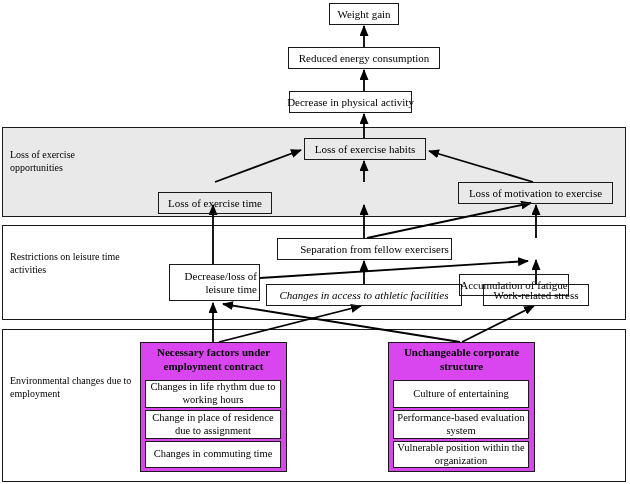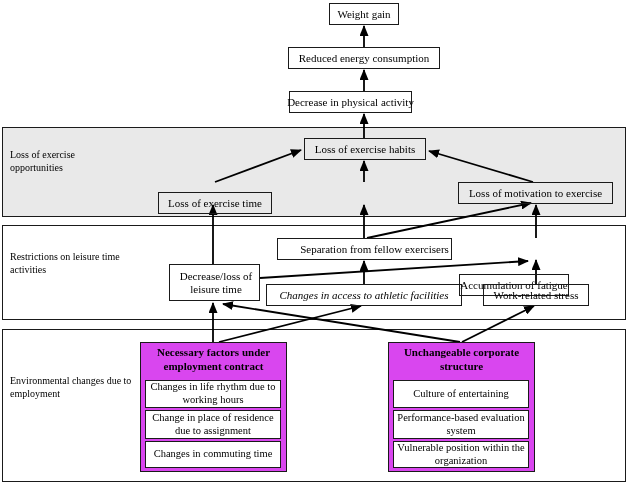--- a/index.html
+++ b/index.html
@@ -25,21 +25,21 @@
   .n-reduced{left:288px;top:47px;width:152px;height:22px;}
   .n-physical{left:289px;top:91px;width:123px;height:22px;}
   .n-habits{left:304px;top:138px;width:122px;height:22px;}
   .n-extime{left:158px;top:182px;width:114px;height:22px;margin-top:10px;}
   .n-exenv{left:287px;top:182px;width:156px;height:22px;}
   .n-exmotiv{left:458px;top:182px;width:155px;height:22px;}
   .n-separation{left:277px;top:238px;width:175px;height:22px;padding-left:22px;}
   .n-fatigue{left:459px;top:238px;width:110px;height:22px;margin-top:36px;}
   .n-access{left:266px;top:284px;width:196px;height:22px;font-style:italic;}
   .n-stress{left:483px;top:284px;width:106px;height:22px;}
-  .n-leisure{left:169px;top:264px;width:91px;height:37px;justify-content:flex-start;text-align:center;padding-left:5px;}
+  .n-leisure{left:169px;top:264px;width:91px;height:37px;justify-content:flex-start;text-align:right;padding-left:5px;}
   .group{
     position:absolute;top:342px;width:147px;height:130px;background:#d946ef;
     border:1.6px solid #1a1a1a;box-sizing:border-box;
   }
   .g-left{left:140px;}
   .g-right{left:388px;}
   .group-title{
     position:absolute;left:0;top:3px;width:100%;font-weight:bold;font-size:11px;
     line-height:1.25;text-align:center;
   }

